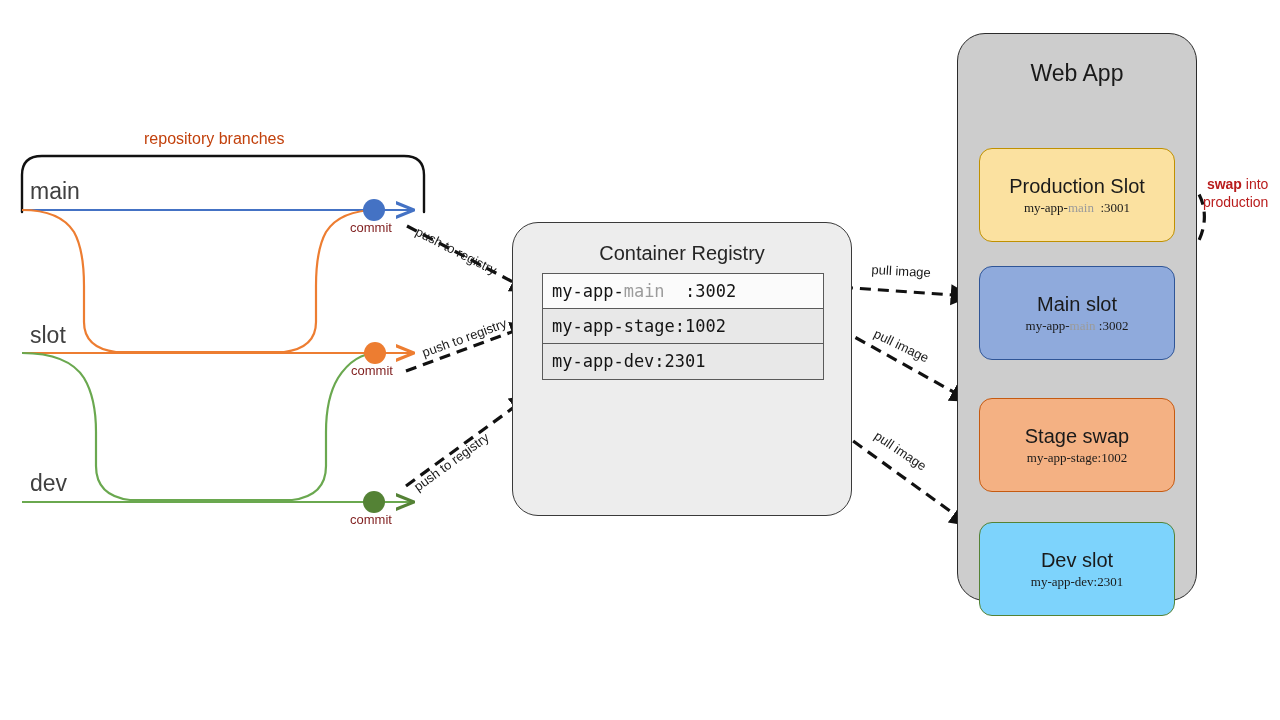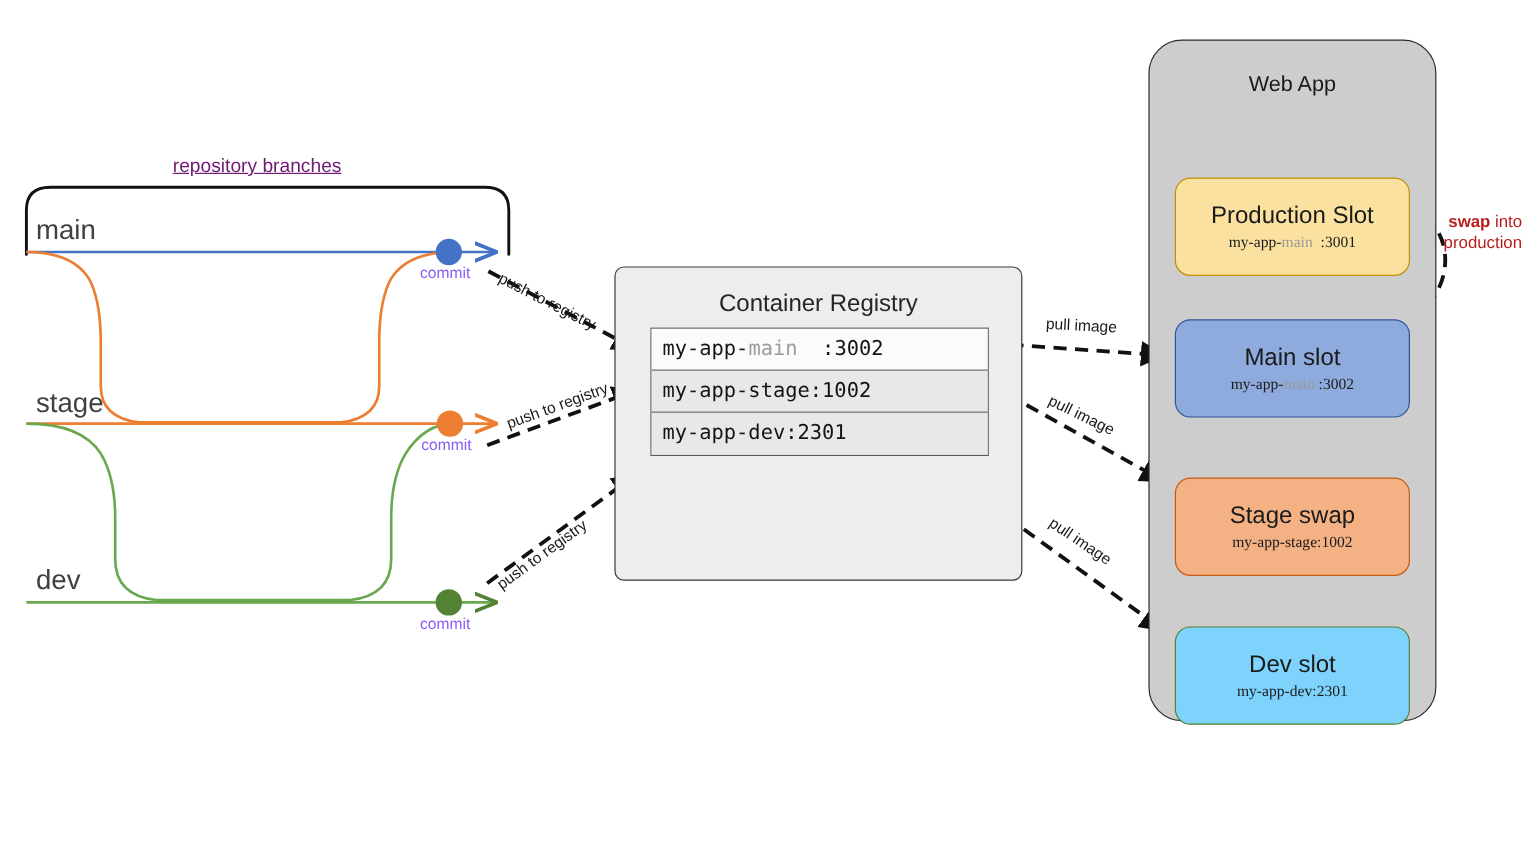--- a/index.html
+++ b/index.html
@@ -22,37 +22,36 @@
 
   
   .branch-label {
     font-size: 23px;
     color: #404040;
     font-family: "Liberation Sans", sans-serif;
     white-space: nowrap;
   }
   .repo-label {
     font-size: 16px;
-    color: #701a75;
-    white-space: nowrap;
-    text-decoration: underline;
+    color: #c2410c;
+    white-space: nowrap;
   }
   .commit-label {
     font-size: 13px;
-    color: #8b5cf6;
+    color: #7f1d1d;
     white-space: nowrap;
   }
 
   
   .registry-box {
     left: 512px; top: 222px;
-    width: 340px; height: 262px;
+    width: 340px; height: 294px;
     background: #EDEDED;
     border: 1.6px solid #3a3a3a;
-    border-radius: 8px;
+    border-radius: 26px;
     box-sizing: border-box;
   }
   .registry-title {
     position: absolute;
     left: 0; right: 0; top: 19px;
     text-align: center;
     font-size: 20px;
     color: #262626;
   }
   .registry-table {
@@ -85,28 +84,28 @@
     width: 240px; height: 568px;
     background: #CDCDCD;
     border: 1.5px solid #2b2b2b;
     border-radius: 28px;
     box-sizing: border-box;
   }
   .webapp-title {
     position: absolute;
     left: 0; right: 0; top: 26px;
     text-align: center;
-    font-size: 18px;
+    font-size: 23px;
     color: #1a1a1a;
   }
   .slot {
     position: absolute;
     left: 21px;
     width: 196px;
-    height: 82px;
+    height: 94px;
     border-radius: 13px;
     box-sizing: border-box;
     border-width: 1.6px;
     border-style: solid;
     display: flex;
     flex-direction: column;
     align-items: center;
     justify-content: center;
   }
   .slot .slot-title {
@@ -202,21 +201,21 @@
     </g>
 
     <g>
       <path d="M1158,272 C1215,258 1218,188 1175,174" fill="none" stroke="#111111" stroke-width="3.2" stroke-dasharray="11 7" marker-end="url(#arrBlack)"></path>
     </g>
   </svg>
 
   <div class="abs repo-label" style="left:144px; top:130px;">repository branches</div>
 
   <div class="abs branch-label" style="left:30px; top:178px;">main</div>
-  <div class="abs branch-label" style="left:30px; top:322px;">stage</div>
+  <div class="abs branch-label" style="left:30px; top:322px;">slot</div>
   <div class="abs branch-label" style="left:30px; top:470px;">dev</div>
 
   <div class="abs commit-label" style="left:350px; top:220px;">commit</div>
   <div class="abs commit-label" style="left:351px; top:363px;">commit</div>
   <div class="abs commit-label" style="left:350px; top:512px;">commit</div>
 
   <div class="ann" style="left:420px; top:224px; transform:rotate(27deg);">push to registry</div>
   <div class="ann" style="left:420px; top:346px; transform:rotate(-20deg);">push to registry</div>
   <div class="ann" style="left:411px; top:482px; transform:rotate(-36deg);">push to registry</div>
 

